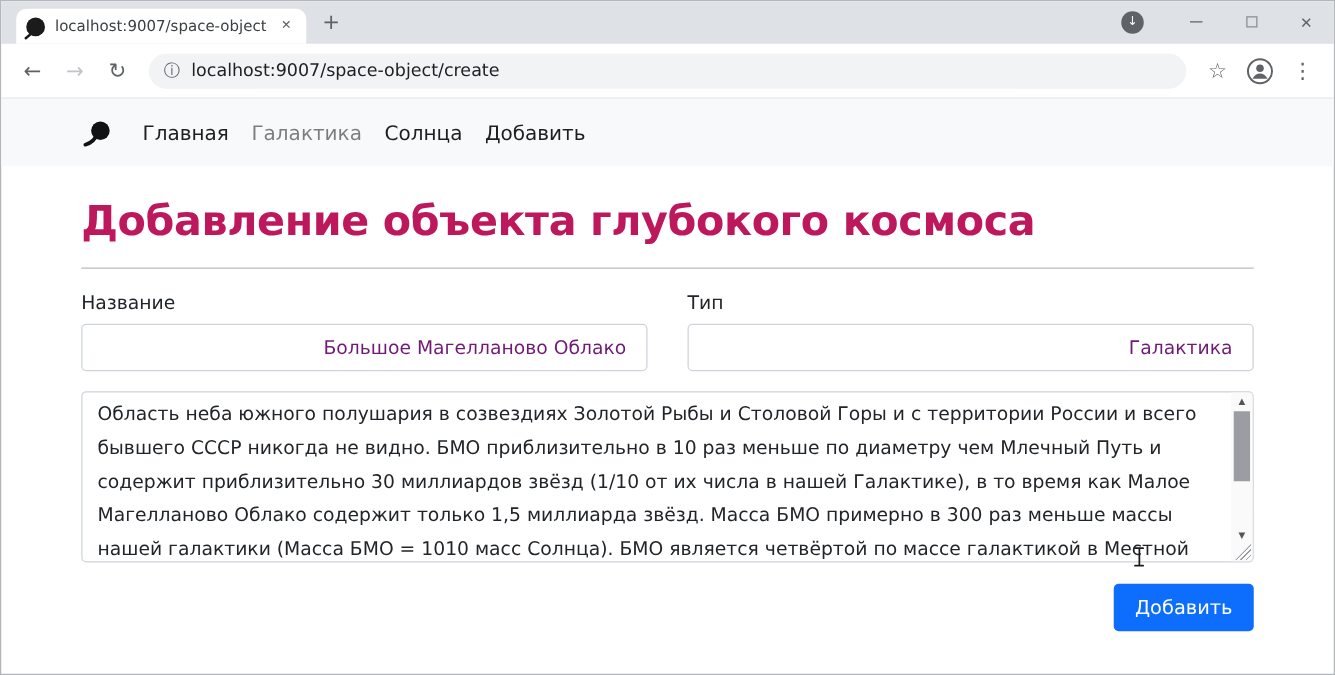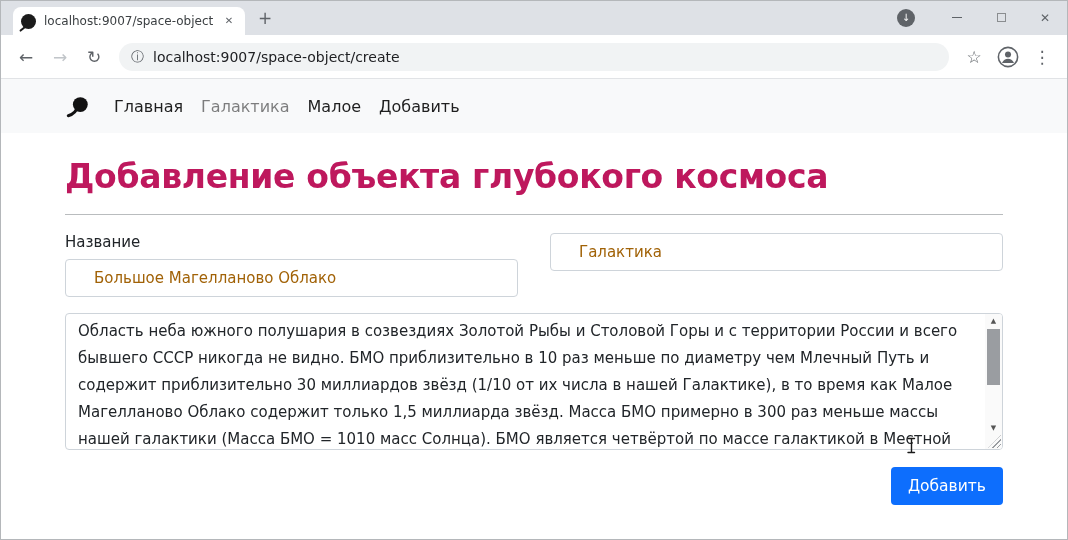--- a/index.html
+++ b/index.html
@@ -45,21 +45,21 @@
   .nav-link.active { color:rgba(0,0,0,.88); }
 
   
   .container { padding:0 64px; }
   .page-title { font-size:33px; font-weight:600; color:#be185d; margin-top:24px; letter-spacing:-0.3px; }
   .divider { border:0; border-top:1px solid #b9bcbe; margin:18px 0 18px; }
   .fields { display:flex; gap:32px; }
   .field { flex:1; }
   .field-label { display:block; font-size:15px; color:#212529; margin-bottom:8px; }
   .text-input { width:100%; height:38px; border:1px solid #ced4da; border-radius:4px;
-                padding:0 28px; font-size:15px; color:#a16207; font-family:inherit; background:#fff; }
+                padding:0 16px; font-size:15px; color:#701a75; font-family:inherit; background:#fff;text-align:right; }
   .desc-wrap { position:relative; margin-top:16px; }
   .desc-area { width:100%; height:137px; border:1px solid #ced4da; border-radius:4px;
                padding:4px 32px 4px 12px; font-size:15px; line-height:27px; color:#212529;
                font-family:inherit; resize:none; overflow:hidden; display:block; }
   
   .scrollbar { position:absolute; top:1px; right:1px; width:17px; height:135px;
                background:#fafafa; display:flex; flex-direction:column; align-items:stretch;
                border-radius:0 3px 3px 0; }
   .scroll-btn { height:14px; font-size:7px; color:#555; text-align:center; line-height:14px; }
   .scroll-track { flex:1; position:relative; }
@@ -121,34 +121,35 @@
 
   <div class="site-nav">
     <div class="brand">
       <svg width="26" height="26" viewBox="0 0 28 28">
         <circle cx="16.5" cy="12.5" r="8" fill="#121212"></circle>
         <path d="M3.5 24.5 C 9.5 23, 12.5 19.5, 14.5 13.5" stroke="#121212" stroke-width="3.2" fill="none" stroke-linecap="round"></path>
       </svg>
     </div>
     <a class="nav-link active">Главная</a>
     <a class="nav-link">Галактика</a>
-    <a class="nav-link active">Малое</a>
+    <a class="nav-link active">Солнца</a>
     <a class="nav-link active">Добавить</a>
   </div>
 
   <div class="container">
     <h1 class="page-title">Добавление объекта глубокого космоса</h1>
     <hr class="divider">
 
     <div class="fields">
       <div class="field">
         <label class="field-label">Название</label>
         <input class="text-input" value="Большое Магелланово Облако" style="">
       </div>
       <div class="field">
+        <label class="field-label">Тип</label>
         <input class="text-input" value="Галактика" style="">
       </div>
     </div>
 
     <div class="desc-wrap">
       <textarea class="desc-area" spellcheck="false" style="">Область неба южного полушария в созвездиях Золотой Рыбы и Столовой Горы и с территории России и всего бывшего СССР никогда не видно. БМО приблизительно в 10 раз меньше по диаметру чем Млечный Путь и содержит приблизительно 30 миллиардов звёзд (1/10 от их числа в нашей Галактике), в то время как Малое Магелланово Облако содержит только 1,5 миллиарда звёзд. Масса БМО примерно в 300 раз меньше массы нашей галактики (Масса БМО = 1010 масс Солнца). БМО является четвёртой по массе галактикой в Местной Группе (после Андромеды, Млечного Пути</textarea>
       <div class="scrollbar">
         <div class="scroll-btn">▲</div>
         <div class="scroll-track">
           <div class="scroll-thumb"></div>

